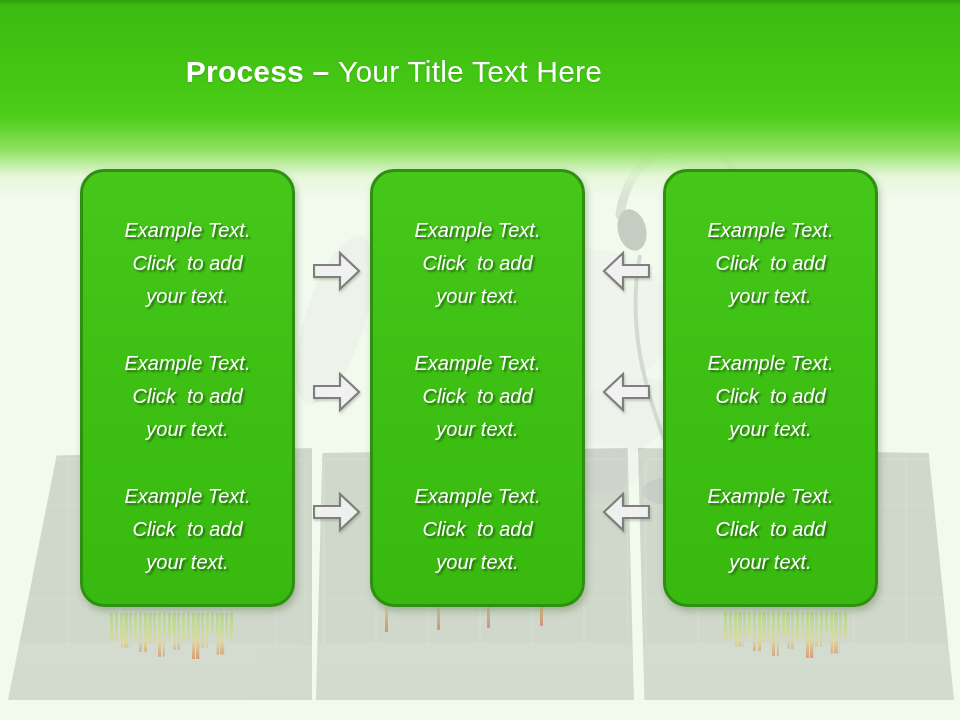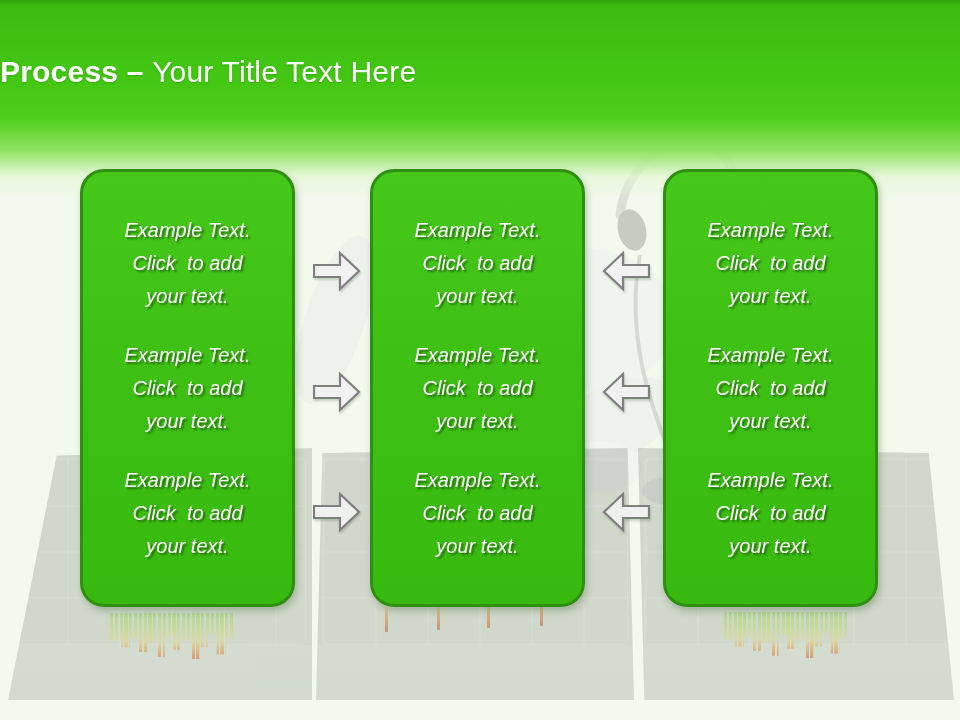--- a/index.html
+++ b/index.html
@@ -42,33 +42,33 @@
   .fader2{left:437px;top:156px;}
   .fader3{left:487px;top:154px;}
   .fader4{left:540px;top:152px;}
 
   
   .header{position:absolute;left:0;top:0;width:960px;height:200px;z-index:1;
     background:linear-gradient(180deg,
       #2ba10b 0px,#3cbb10 6px,#45c814 86px,#4fce1b 118px,
       #8fe261 150px, rgba(226,246,212,.75) 176px, rgba(240,250,235,0) 200px);
   }
-  .title{position:absolute;left:0;top:55px;width:788px;text-align:left;
+  .title{position:absolute;left:0;top:55px;width:788px;text-align:center;
     color:#ffffff;font-size:30px;letter-spacing:.2px;white-space:pre;
     text-shadow:0 1px 2px rgba(20,80,10,.25);}
   .title .em{font-weight:700;}
   .title .rest{font-weight:400;}
 
   
   .column{position:absolute;top:169px;width:215px;height:438px;box-sizing:border-box;
     background:linear-gradient(180deg,#45c81a 0%,#3cbf12 55%,#38b90f 100%);
     border:3px solid #2f8f10;border-radius:24px;
     box-shadow:2px 4px 7px rgba(50,90,30,.30);
     display:flex;flex-direction:column;align-items:center;
-    padding-top:42px;row-gap:26px;z-index:2;}
+    padding-top:42px;row-gap:34px;z-index:2;}
   .col-left{left:80px;}
   .col-mid{left:370px;}
   .col-right{left:663px;}
   .text-block{display:flex;flex-direction:column;align-items:center;}
   .line{display:block;white-space:pre;text-align:center;
     color:#ffffff;font-style:italic;font-size:20px;line-height:33px;
     text-shadow:2px 2px 2px rgba(30,70,15,.70);}
 
   
   .arrow{position:absolute;width:48px;height:42px;z-index:2;

